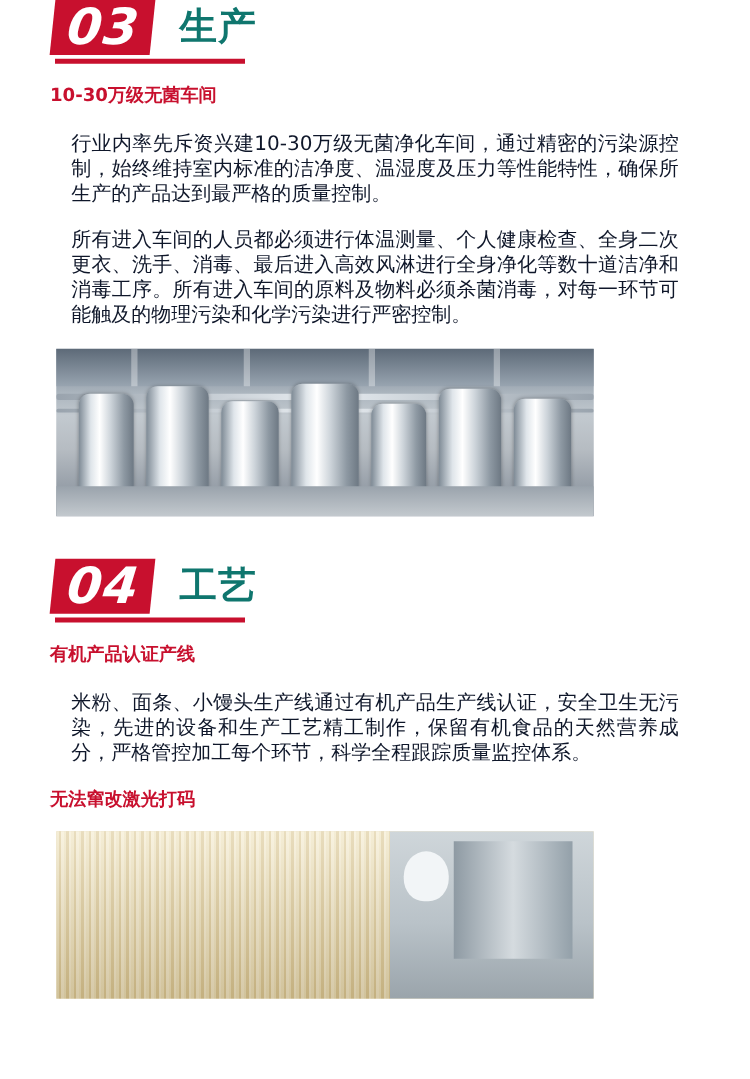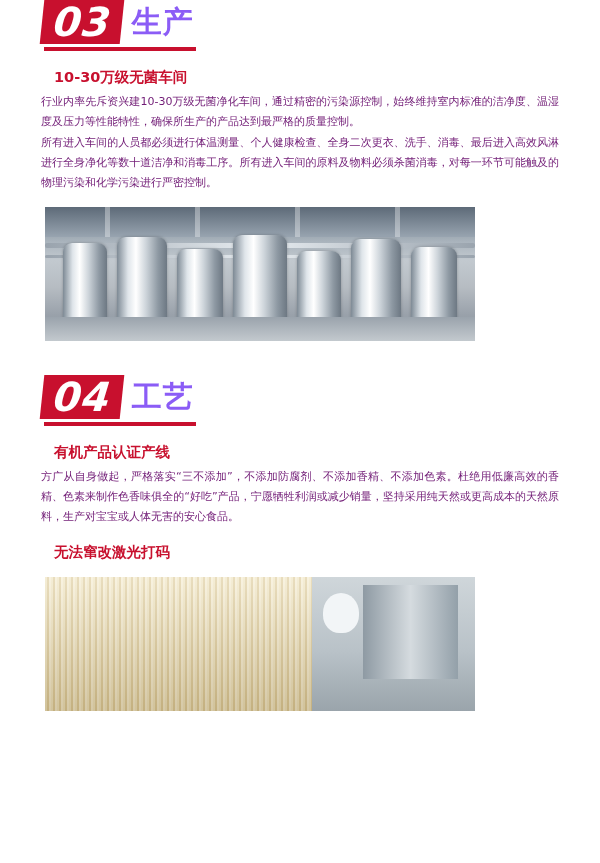--- a/index.html
+++ b/index.html
@@ -42,55 +42,55 @@
     font-weight: bold;
     font-style: italic;
     font-size: 40px;
     line-height: 44px;
     padding: 0 10px 0 12px;
     letter-spacing: 1px;
     transform: skewX(-6deg);
   }
   .badge-title {
     display: inline-block;
-    color: #8b5cf6;
+    color: #0f766e;
     font-family: "DejaVu Sans", sans-serif;
     font-weight: bold;
     font-size: 30px;
     line-height: 44px;
-    margin-left: 10px;
+    margin-left: 22px;
     vertical-align: top;
     letter-spacing: 1px;
   }
   .badge-underline {
     width: 152px;
     height: 4px;
     background: #c8102e;
     margin-top: 3px;
     margin-left: 2px;
   }
 
   
   .content {
     margin: 0 40px 0 40px;
   }
   .sub-title {
     color: #c8102e;
     font-weight: bold;
     font-size: 14.5px;
     line-height: 22px;
-    margin: 14px 0 4px 14px;
+    margin: 14px 0 4px 0;
     font-family: "DejaVu Sans", sans-serif;
   }
   .para {
-    font-size: 11px;
+    font-size: 16px;
     line-height: 20px;
-    color: #701a75;
+    color: #0f172a;
     text-align: justify;
-    margin: 1px;
+    margin: 17px;
     font-family: "DejaVu Sans", sans-serif;
   }
 
   
   .photo {
     margin: 14px 0 0 0;
     width: 430px;
     margin-left: 45px;
     height: 134px;
     position: relative;
@@ -205,22 +205,22 @@
 
   <div class="section-head sec2">
     <span class="badge">
       <span class="badge-num">04</span><span class="badge-title">工艺</span>
     </span>
     <div class="badge-underline"></div>
   </div>
 
   <div class="content">
     <div class="sub-title">有机产品认证产线</div>
-
-    <p class="para">方广从自身做起，严格落实“三不添加”，不添加防腐剂、不添加香精、不添加色素。杜绝用低廉高效的香精、色素来制作色香味俱全的“好吃”产品，宁愿牺牲利润或减少销量，坚持采用纯天然或更高成本的天然原料，生产对宝宝或人体无害的安心食品。</p>
+    <p class="para">米粉、面条、小馒头生产线通过有机产品生产线认证，安全卫生无污染，先进的设备和生产工艺精工制作，保留有机食品的天然营养成分，严格管控加工每个环节，科学全程跟踪质量监控体系。</p>
+
 
     <div class="sub-title">无法窜改激光打码</div>
   </div>
 
   <div class="photo photo-noodles">
     <div class="noodle-area"></div>
     <div class="noodle-shade"></div>
     <div class="room"></div>
     <div class="machine"></div>
 

